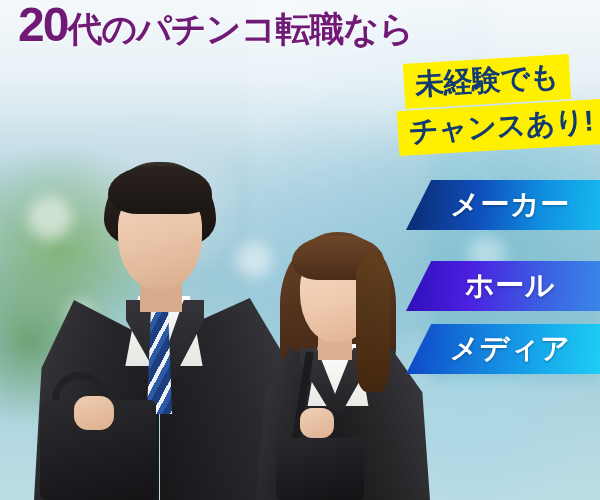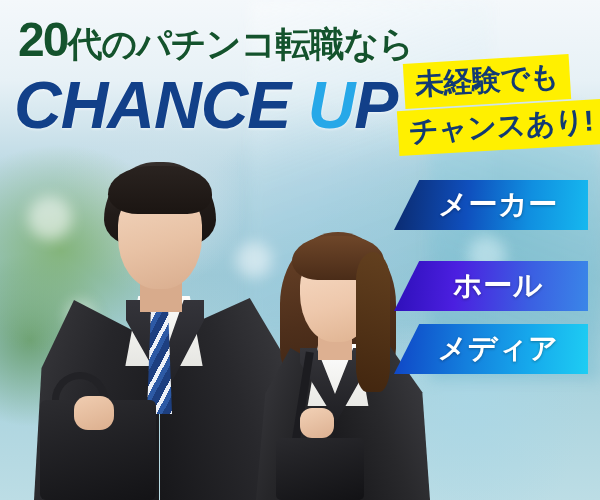--- a/index.html
+++ b/index.html
@@ -179,24 +179,24 @@
   .hand-b {
     position: absolute; left: 300px; top: 408px; width: 34px; height: 30px;
     background: linear-gradient(160deg,#f2d1b6 0%, #dcb091 100%);
     border-radius: 12px;
   }
 
   
   .headline {
     position: absolute;
     left: 18px;
-    top: 16px;
+    top: 1px;
     font-size: 41px;
     font-weight: 700;
-    color: #14532d;
+    color: #701a75;
     letter-spacing: -1px;
     line-height: 1;
     text-shadow: 0 1px 2px rgba(255,255,255,0.75);
     white-space: nowrap;
   }
   .headline .num {
     font-size: 48px;
     font-weight: 700;
     letter-spacing: -2px;
   }
@@ -237,21 +237,21 @@
     transform: rotate(-3.4deg);
   }
   .ribbon-2 {
     left: 398px; top: 105px;
     transform: rotate(-3.4deg);
   }
 
   
   .cat-list {
     position: absolute;
-    left: 394px;
+    left: 406px;
     top: 180px;
     width: 194px;
   }
   .cat-btn {
     position: relative;
     height: 50px;
     margin-bottom: 13px;
     display: flex;
     align-items: center;
     justify-content: center;
@@ -332,23 +332,20 @@
   <div class="bag-a"></div>
   <div class="hand-a"></div>
   <div class="bag-b-strap"></div>
   <div class="bag-b"></div>
   <div class="hand-b"></div>
 
   <div class="headline">
     <span class="num">20</span><span class="sm">代のパチンコ転職</span><span class="sm">なら</span>
   </div>
 
-  <div class="logotype">
-    <span>CHANCE </span><span class="u-accent">U</span><span>P</span>
-  </div>
 
   <div class="ribbon ribbon-1">未経験でも</div>
   <div class="ribbon ribbon-2">チャンスあり!</div>
 
   <div class="cat-list">
     <div class="cat-btn cat-0">
       <span class="cat-label">メーカー</span>
     </div>
     <div class="cat-btn cat-1">
       <span class="cat-label">ホール</span>

